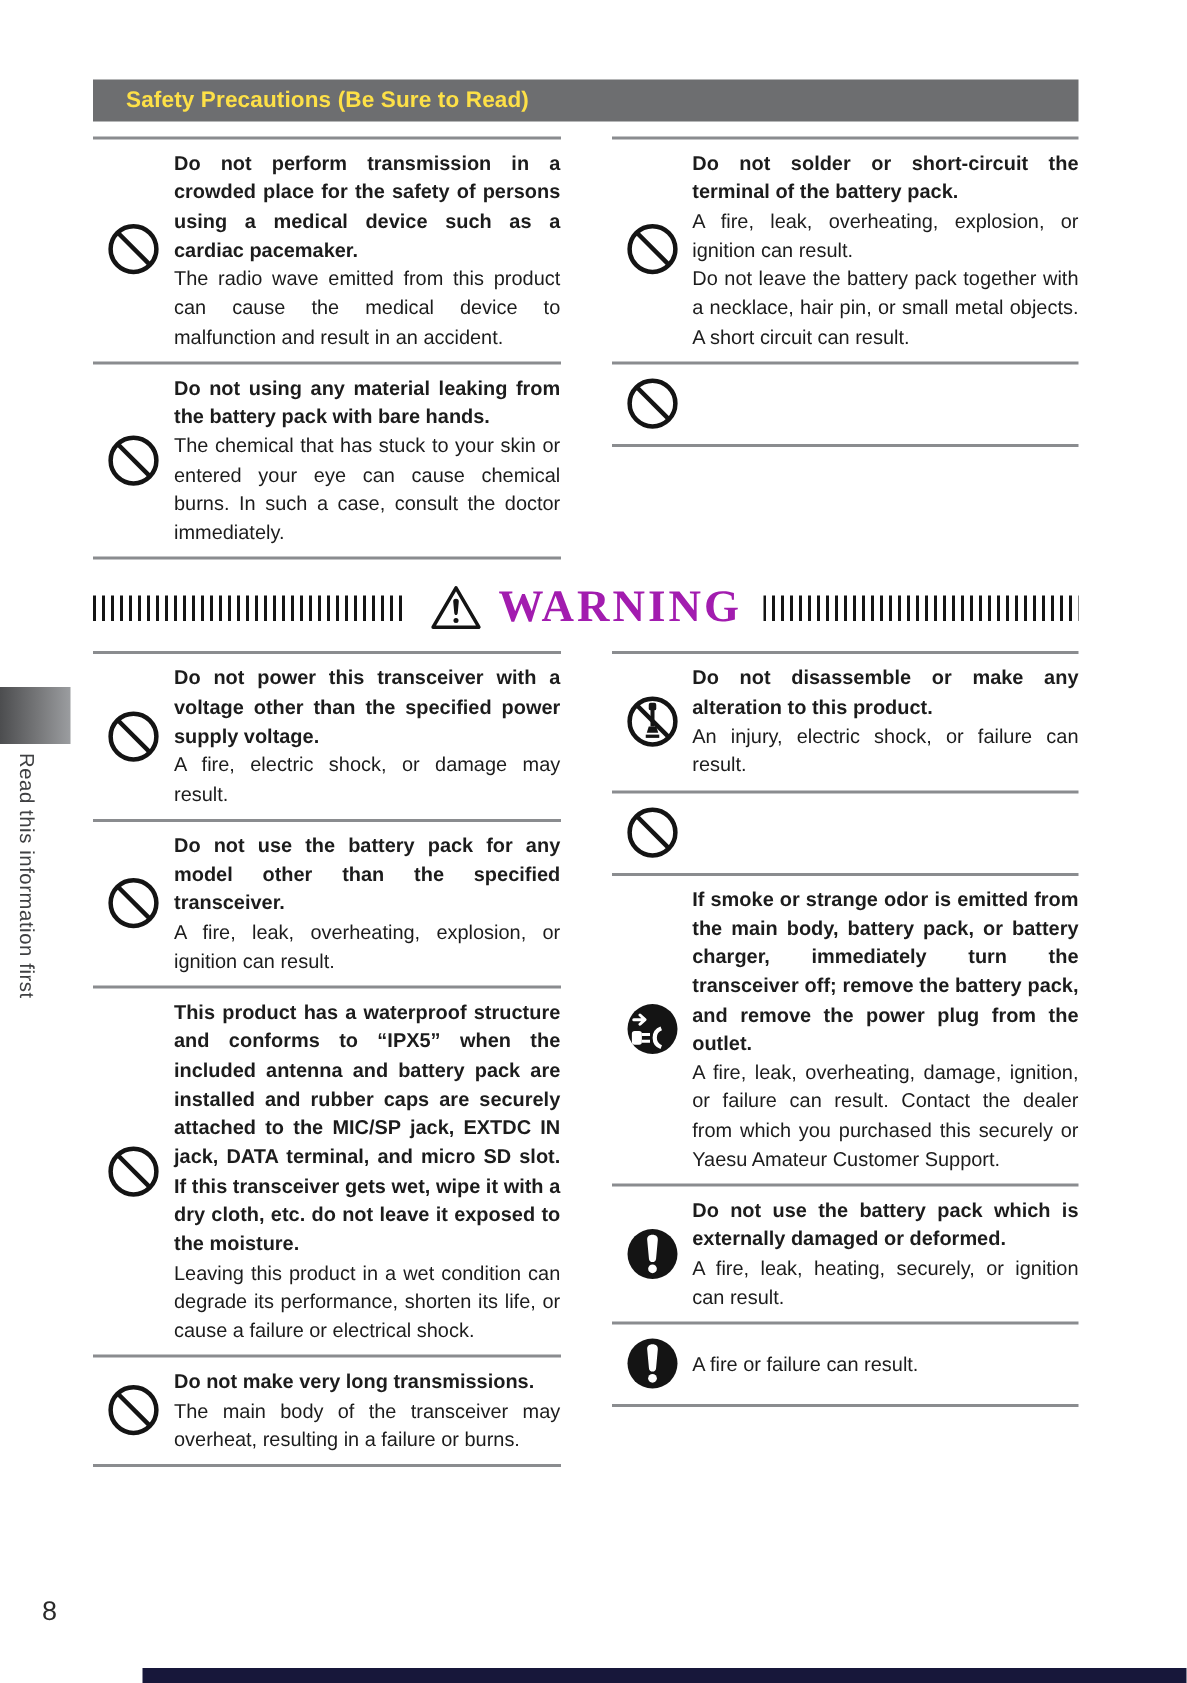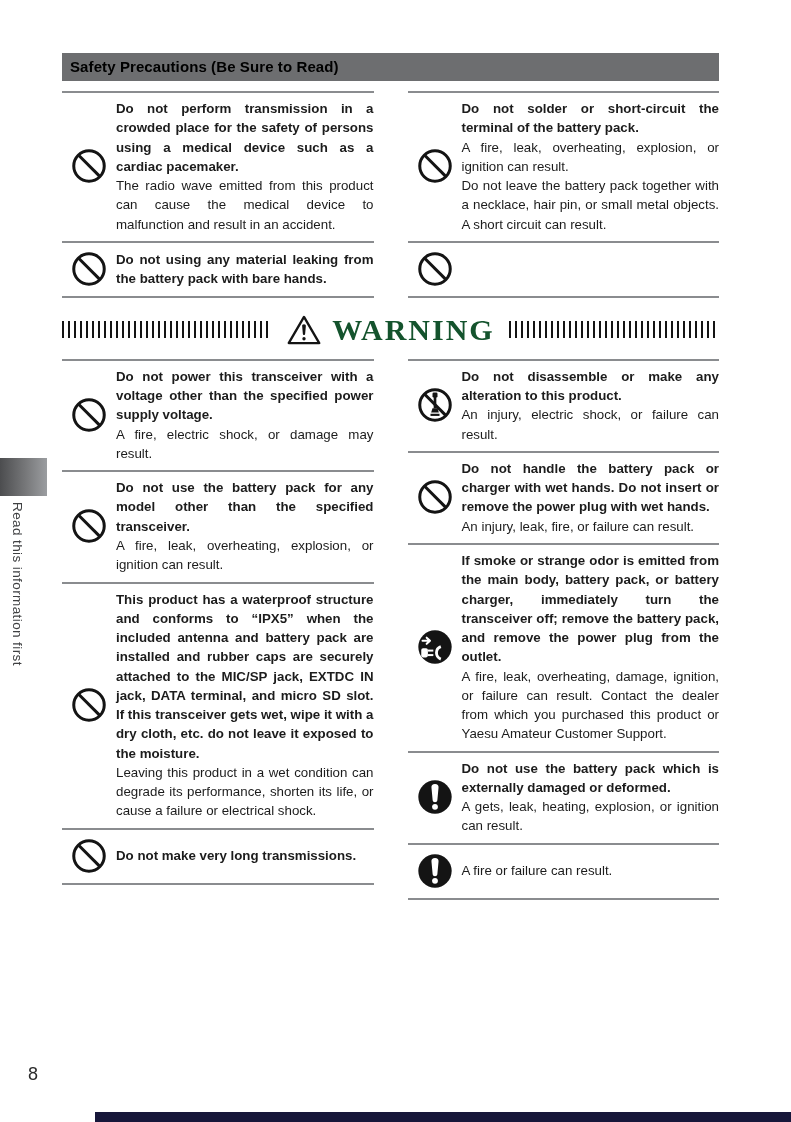--- a/index.html
+++ b/index.html
@@ -3,22 +3,22 @@
 <meta charset="utf-8">
 <style>
   html,body{margin:0;padding:0;}
   body{
     width:791px;height:1122px;position:relative;background:#ffffff;
     font-family:"Liberation Sans", sans-serif;color:#1c1c1c;overflow:hidden;
   }
   .page{position:absolute;inset:0;}
   .main{position:absolute;left:62px;top:53px;width:657px;}
   .header-bar{
-    background:#6d6e70;color:#000000;font-weight:bold;font-size:15px;
-    padding:5px 8px 6px;letter-spacing:.1px;
+    background:#6d6e70;color:#fde047;font-weight:bold;font-size:15px;
+    padding:5px 22px 6px;letter-spacing:.1px;
   }
   .columns{display:grid;grid-template-columns:1fr 1fr;column-gap:34px;}
   .columns.top{margin-top:10px;}
   .col{align-self:start;}
   .block{
     display:flex;align-items:center;border-top:2px solid #8a8c8f;
     padding:6px 0 7px;
   }
   .col .block:last-child{border-bottom:2px solid #8a8c8f;}
   .icon-cell{flex:0 0 54px;display:flex;align-items:center;justify-content:center;}
@@ -27,21 +27,21 @@
   .text-cell p{margin:0;}
   .heading{font-weight:bold;}
   .banner{display:flex;align-items:center;margin:14px 0 11px;height:36px;}
   .hatch{
     flex:1;height:17px;
     background:repeating-linear-gradient(90deg,#141414 0,#141414 2px,transparent 2px,transparent 6px);
   }
   .tri{margin:0 10px 0 14px;display:flex;align-items:center;}
   .warn-word{
     font-family:"Liberation Serif", serif;font-weight:bold;font-size:30px;
-    letter-spacing:2px;color:#14532d;margin-right:14px;line-height:1;
+    letter-spacing:2px;color:#a21caf;margin-right:14px;line-height:1;
   }
   .side-tab{
     position:absolute;left:0;top:458px;width:47px;height:38px;
     background:linear-gradient(90deg,#4c4d4f 0%,#77787a 55%,#9b9da0 100%);
   }
   .side-text{
     position:absolute;left:10px;top:502px;
     writing-mode:vertical-rl;font-size:13.5px;color:#3f4042;letter-spacing:.4px;
   }
   .page-number{position:absolute;left:28px;top:1064px;font-size:18px;color:#2a2a2a;}
@@ -77,20 +77,21 @@
           </div>
           <div class="block">
             <div class="icon-cell">
               <svg width="40" height="40" viewBox="0 0 48 48">
                 <circle cx="24" cy="24" r="18.3" fill="none" stroke="#141414" stroke-width="3.6"></circle>
                 <line x1="11.3" y1="10.8" x2="37.2" y2="36.7" stroke="#141414" stroke-width="3.6"></line>
               </svg>
             </div>
             <div class="text-cell">
               <p class="heading">Do not using any material leaking from the battery pack with bare hands.</p>
+              <p class="body-p">The chemical that has stuck to your skin or entered your eye can cause chemical burns. In such a case, consult the doctor immediately.</p>
             </div>
           </div>
         </div>
       <div class="col">
           <div class="block">
             <div class="icon-cell">
               <svg width="40" height="40" viewBox="0 0 48 48">
                 <circle cx="24" cy="24" r="18.3" fill="none" stroke="#141414" stroke-width="3.6"></circle>
                 <line x1="11.3" y1="10.8" x2="37.2" y2="36.7" stroke="#141414" stroke-width="3.6"></line>
               </svg>
@@ -165,20 +166,21 @@
           </div>
           <div class="block">
             <div class="icon-cell">
               <svg width="40" height="40" viewBox="0 0 48 48">
                 <circle cx="24" cy="24" r="18.3" fill="none" stroke="#141414" stroke-width="3.6"></circle>
                 <line x1="11.3" y1="10.8" x2="37.2" y2="36.7" stroke="#141414" stroke-width="3.6"></line>
               </svg>
             </div>
             <div class="text-cell">
               <p class="heading">Do not make very long transmissions.</p>
+              <p class="body-p">The main body of the transceiver may overheat, resulting in a failure or burns.</p>
             </div>
           </div>
         </div>
       <div class="col">
           <div class="block">
             <div class="icon-cell">
               <svg width="40" height="40" viewBox="0 0 48 48">
                 <rect x="21" y="9" width="6" height="6" rx="1.5" fill="#141414"></rect>
                 <rect x="22.4" y="14" width="3.2" height="14" fill="#141414"></rect>
                 <path d="M21 28 h6 l1.6 5 h-9.2 z" fill="#141414"></path>
@@ -191,53 +193,49 @@
               <p class="heading">Do not disassemble or make any alteration to this product.</p>
               <p class="body-p">An injury, electric shock, or failure can result.</p>
             </div>
           </div>
           <div class="block">
             <div class="icon-cell">
               <svg width="40" height="40" viewBox="0 0 48 48">
                 <circle cx="24" cy="24" r="18.3" fill="none" stroke="#141414" stroke-width="3.6"></circle>
                 <line x1="11.3" y1="10.8" x2="37.2" y2="36.7" stroke="#141414" stroke-width="3.6"></line>
               </svg>
-            </div>
-            <div class="text-cell">
-              <p class="heading">Do not handle the battery pack or charger with wet hands. Do not insert or remove the power plug with wet hands.</p>
-              <p class="body-p">An injury, leak, fire, or failure can result.</p>
             </div>
           </div>
           <div class="block">
             <div class="icon-cell">
               <svg width="40" height="40" viewBox="0 0 48 48">
                 <circle cx="24" cy="24" r="20" fill="#141414"></circle>
                 <path d="M9 16.5 h8.5 M14 12.8 l4 3.7 -4 3.7" fill="none" stroke="#ffffff" stroke-width="2.4" stroke-linecap="round" stroke-linejoin="round"></path>
                 <rect x="7.5" y="25.5" width="8" height="11" rx="2.2" fill="#ffffff"></rect>
                 <line x1="15.5" y1="28.3" x2="22" y2="28.3" stroke="#ffffff" stroke-width="2.4"></line>
                 <line x1="15.5" y1="33.7" x2="22" y2="33.7" stroke="#ffffff" stroke-width="2.4"></line>
                 <path d="M31 23.5 a8 8 0 0 0 0 15" fill="none" stroke="#ffffff" stroke-width="3.4"></path>
               </svg>
             </div>
             <div class="text-cell">
               <p class="heading">If smoke or strange odor is emitted from the main body, battery pack, or battery charger, immediately turn the transceiver off; remove the battery pack, and remove the power plug from the outlet.</p>
-              <p class="body-p">A fire, leak, overheating, damage, ignition, or failure can result. Contact the dealer from which you purchased this product or Yaesu Amateur Customer Support.</p>
+              <p class="body-p">A fire, leak, overheating, damage, ignition, or failure can result. Contact the dealer from which you purchased this securely or Yaesu Amateur Customer Support.</p>
             </div>
           </div>
           <div class="block">
             <div class="icon-cell">
               <svg width="40" height="40" viewBox="0 0 48 48">
                 <circle cx="24" cy="24" r="20" fill="#141414"></circle>
                 <path d="M24 8.5 c-3 0 -4.5 1.7 -4.25 4.2 l1.4 15 c0.15 1.8 1.35 2.7 2.85 2.7 s2.7 -0.9 2.85 -2.7 l1.4 -15 c0.25 -2.5 -1.25 -4.2 -4.25 -4.2 z" fill="#ffffff"></path>
                 <circle cx="24" cy="35.8" r="3.5" fill="#ffffff"></circle>
               </svg>
             </div>
             <div class="text-cell">
               <p class="heading">Do not use the battery pack which is externally damaged or deformed.</p>
-              <p class="body-p">A gets, leak, heating, explosion, or ignition can result.</p>
+              <p class="body-p">A fire, leak, heating, securely, or ignition can result.</p>
             </div>
           </div>
           <div class="block">
             <div class="icon-cell">
               <svg width="40" height="40" viewBox="0 0 48 48">
                 <circle cx="24" cy="24" r="20" fill="#141414"></circle>
                 <path d="M24 8.5 c-3 0 -4.5 1.7 -4.25 4.2 l1.4 15 c0.15 1.8 1.35 2.7 2.85 2.7 s2.7 -0.9 2.85 -2.7 l1.4 -15 c0.25 -2.5 -1.25 -4.2 -4.25 -4.2 z" fill="#ffffff"></path>
                 <circle cx="24" cy="35.8" r="3.5" fill="#ffffff"></circle>
               </svg>
             </div>

